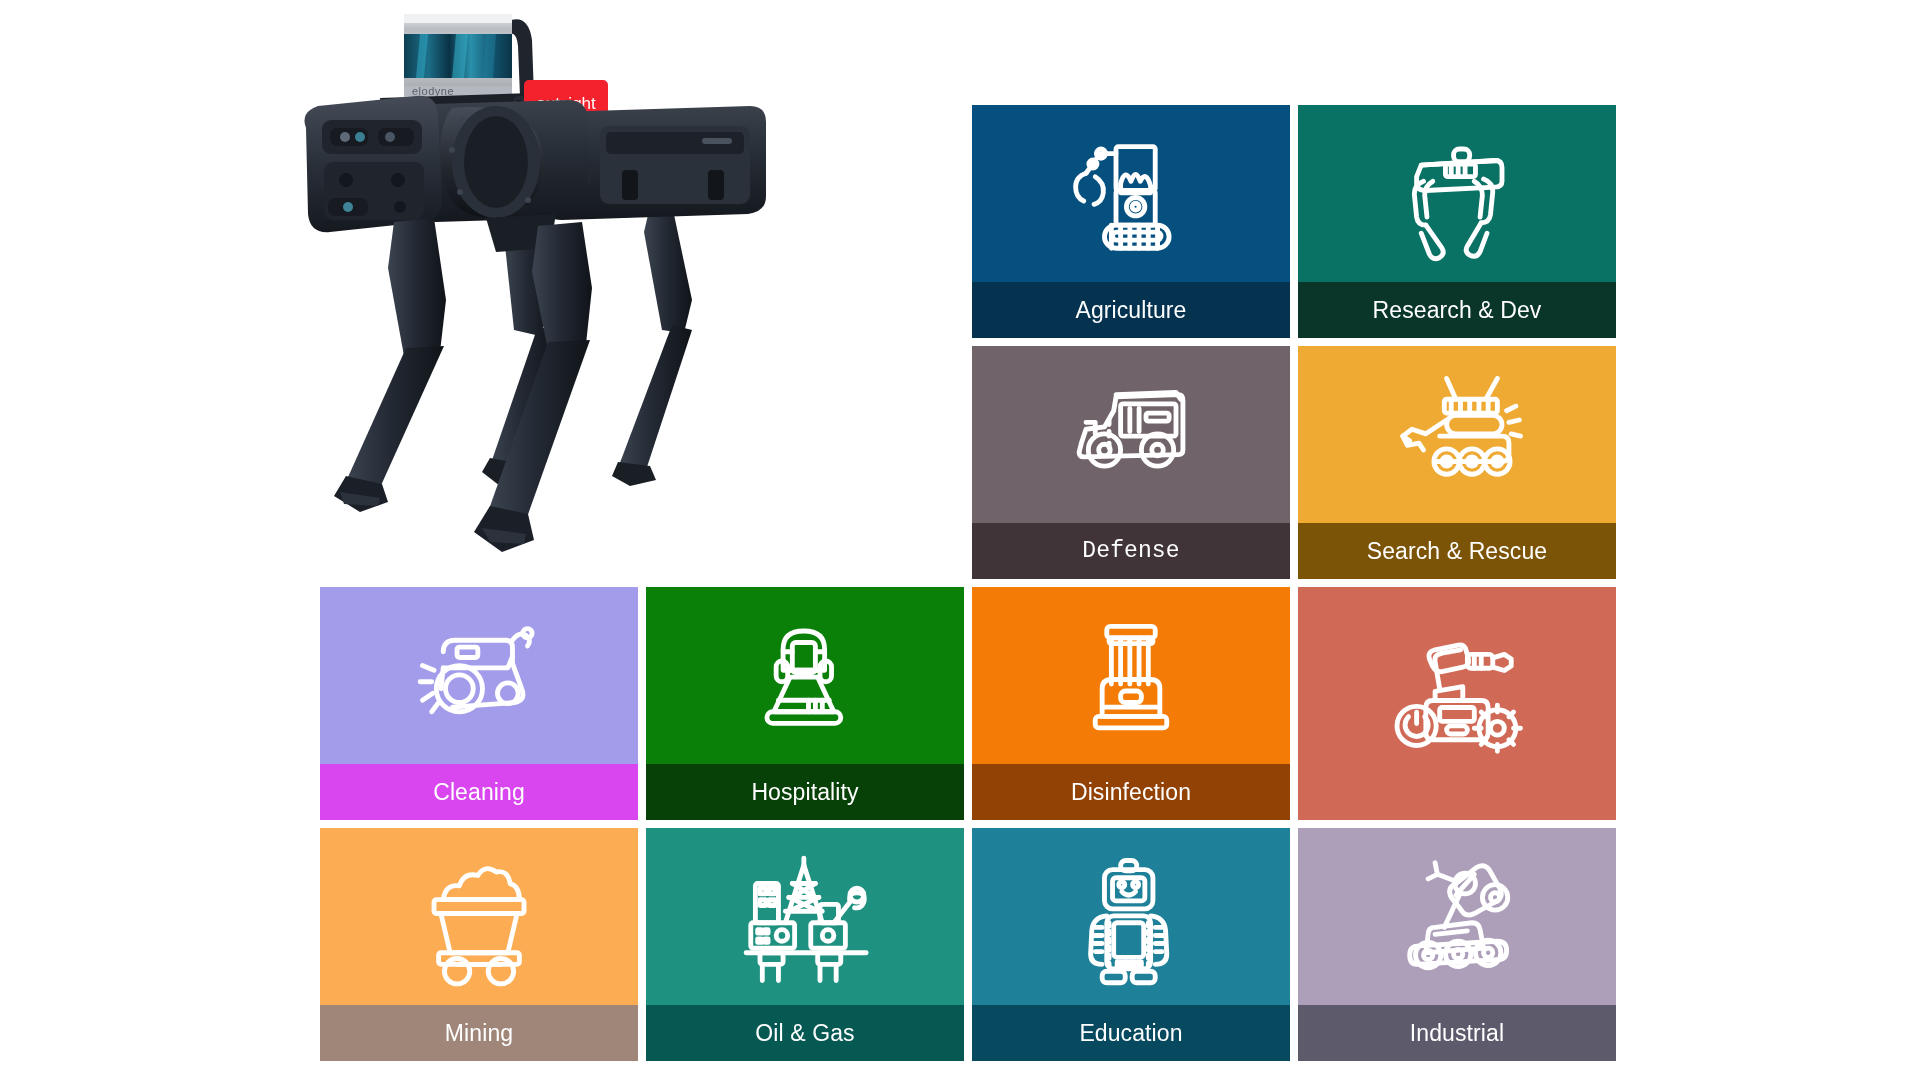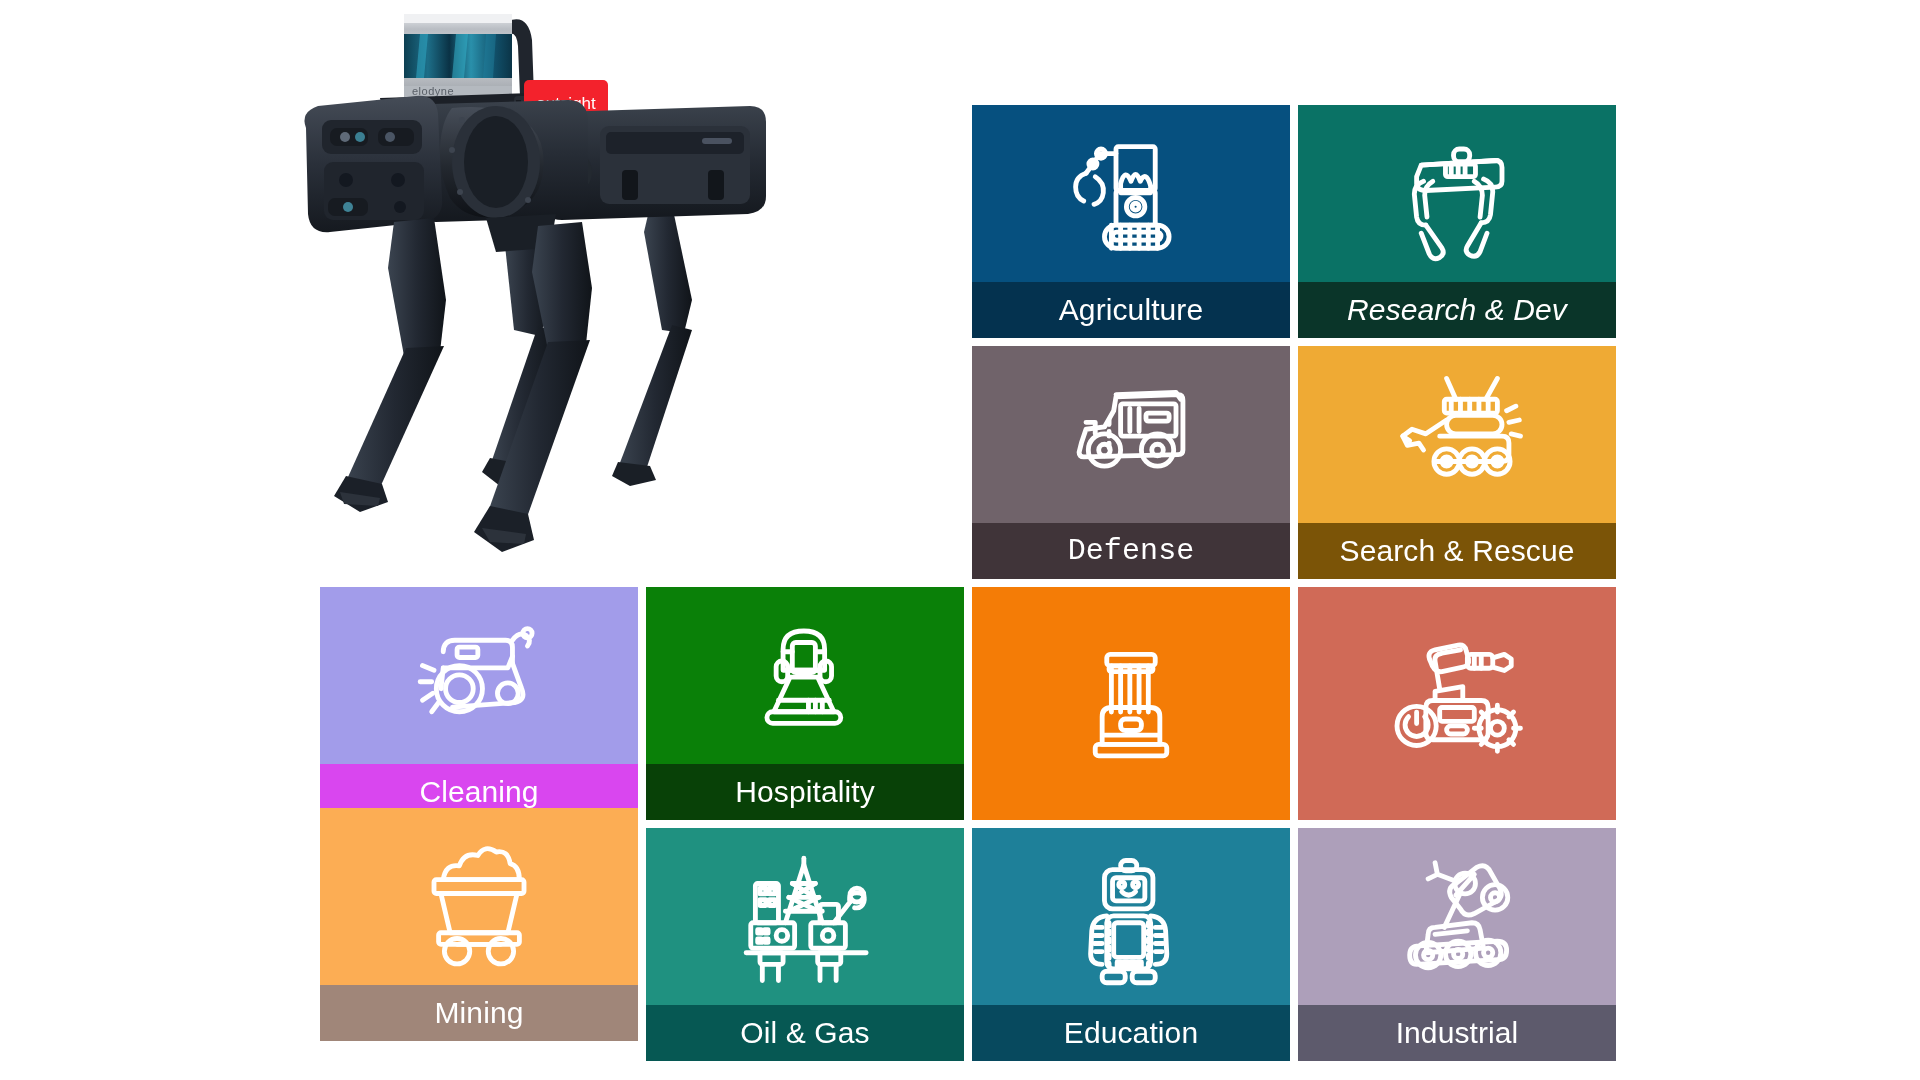--- a/index.html
+++ b/index.html
@@ -8,21 +8,21 @@
 
   
   #robot-photo{position:absolute;left:300px;top:0px;width:700px;height:690px;}
   #robot-photo svg{width:100%;height:100%;display:block;}
 
   
   .tile{position:absolute;display:flex;flex-direction:column;overflow:hidden;}
   .tile .art{flex:1 1 auto;display:flex;align-items:center;justify-content:center;}
   .tile .art svg{display:block;}
   .tile .cap{flex:0 0 auto;height:56px;display:flex;align-items:center;justify-content:center;
-    color:#ffffff;font-size:30px;letter-spacing:.1px;line-height:1;white-space:nowrap;}
+    color:#ffffff;font-size:23px;letter-spacing:.1px;line-height:1;white-space:nowrap;}
 </style>
 </head>
 <body>
 
 <div id="stage" style="background: rgb(255, 255, 255);">
 
   <div id="robot-photo">
     <svg viewBox="0 0 700 690" xmlns="http://www.w3.org/2000/svg">
       <defs>
         <linearGradient id="bodyG" x1="0" y1="0" x2="0" y2="1">
@@ -161,21 +161,21 @@
           </svg>
         </div>
         <div class="cap" style="background: rgb(4, 50, 79); color: rgb(255, 255, 255);">Agriculture</div>
       </div>
       <div class="tile" style="left: 1298px; top: 105px; width: 318px; height: 233px;">
         <div class="art" style="background: rgb(10, 114, 101);">
           <svg width="150" height="150" viewBox="-12 -14 130 130" fill="none" stroke="#ffffff" stroke-width="4.2" stroke-linecap="round" stroke-linejoin="round">
             <use href="#ico-quadruped-robot-icon"></use>
           </svg>
         </div>
-        <div class="cap" style="background: rgb(10, 53, 41); color: rgb(255, 255, 255); font-style: italic;">Research &amp; Dev</div>
+        <div class="cap" style="background: rgb(10, 53, 41); color: rgb(255, 255, 255);">Research &amp; Dev</div>
       </div>
       <div class="tile" style="left: 972px; top: 346px; width: 318px; height: 233px; font-family: Liberation Mono, monospace;">
         <div class="art" style="background: rgb(112, 99, 106);">
           <svg width="150" height="150" viewBox="-12 -14 130 130" fill="none" stroke="#ffffff" stroke-width="4.2" stroke-linecap="round" stroke-linejoin="round">
             <use href="#ico-armored-vehicle-icon"></use>
           </svg>
         </div>
         <div class="cap" style="background: rgb(64, 52, 57); color: rgb(255, 255, 255);">Defense</div>
       </div>
       <div class="tile" style="left: 1298px; top: 346px; width: 318px; height: 233px;">
@@ -201,29 +201,30 @@
           </svg>
         </div>
         <div class="cap" style="background: rgb(8, 65, 7); color: rgb(255, 255, 255);">Hospitality</div>
       </div>
       <div class="tile" style="left: 972px; top: 587px; width: 318px; height: 233px;">
         <div class="art" style="background: rgb(244, 124, 6);">
           <svg width="150" height="150" viewBox="-12 -14 130 130" fill="none" stroke="#ffffff" stroke-width="4.2" stroke-linecap="round" stroke-linejoin="round">
             <use href="#ico-uv-lamp-robot-icon"></use>
           </svg>
         </div>
+        <div class="cap" style="background: rgb(147, 66, 6); color: rgb(255, 255, 255);">Disinfection</div>
       </div>
       <div class="tile" style="left: 1298px; top: 587px; width: 318px; height: 233px;">
         <div class="art" style="background: rgb(208, 106, 87);">
           <svg width="150" height="150" viewBox="-12 -14 130 130" fill="none" stroke="#ffffff" stroke-width="4.2" stroke-linecap="round" stroke-linejoin="round">
             <use href="#ico-scanner-arm-robot-icon"></use>
           </svg>
         </div>
       </div>
-      <div class="tile" style="left: 320px; top: 808px; width: 318px; height: 233px;">
+      <div class="tile" style="left: 320px; top: 828px; width: 318px; height: 233px;">
         <div class="art" style="background: rgb(252, 173, 84);">
           <svg width="150" height="150" viewBox="-12 -14 130 130" fill="none" stroke="#ffffff" stroke-width="4.2" stroke-linecap="round" stroke-linejoin="round">
             <use href="#ico-mine-cart-icon"></use>
           </svg>
         </div>
         <div class="cap" style="background: rgb(160, 134, 121); color: rgb(255, 255, 255);">Mining</div>
       </div>
       <div class="tile" style="left: 646px; top: 828px; width: 318px; height: 233px;">
         <div class="art" style="background: rgb(31, 145, 128);">
           <svg width="150" height="150" viewBox="-12 -14 130 130" fill="none" stroke="#ffffff" stroke-width="4.2" stroke-linecap="round" stroke-linejoin="round">

